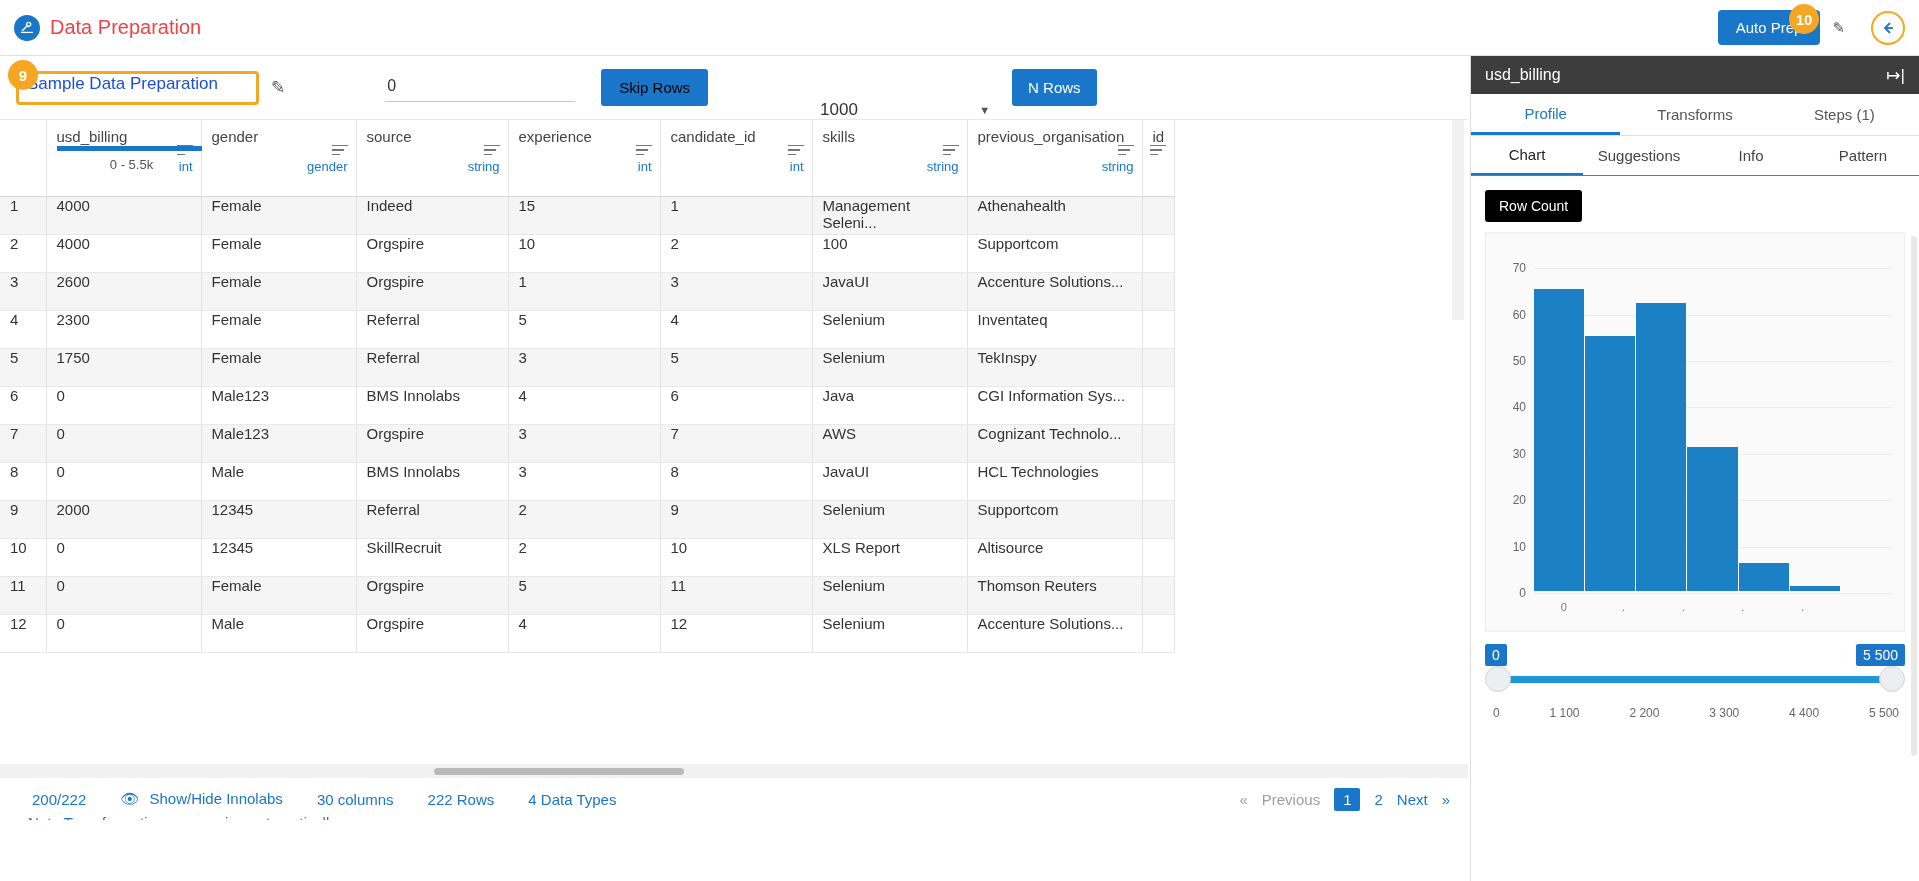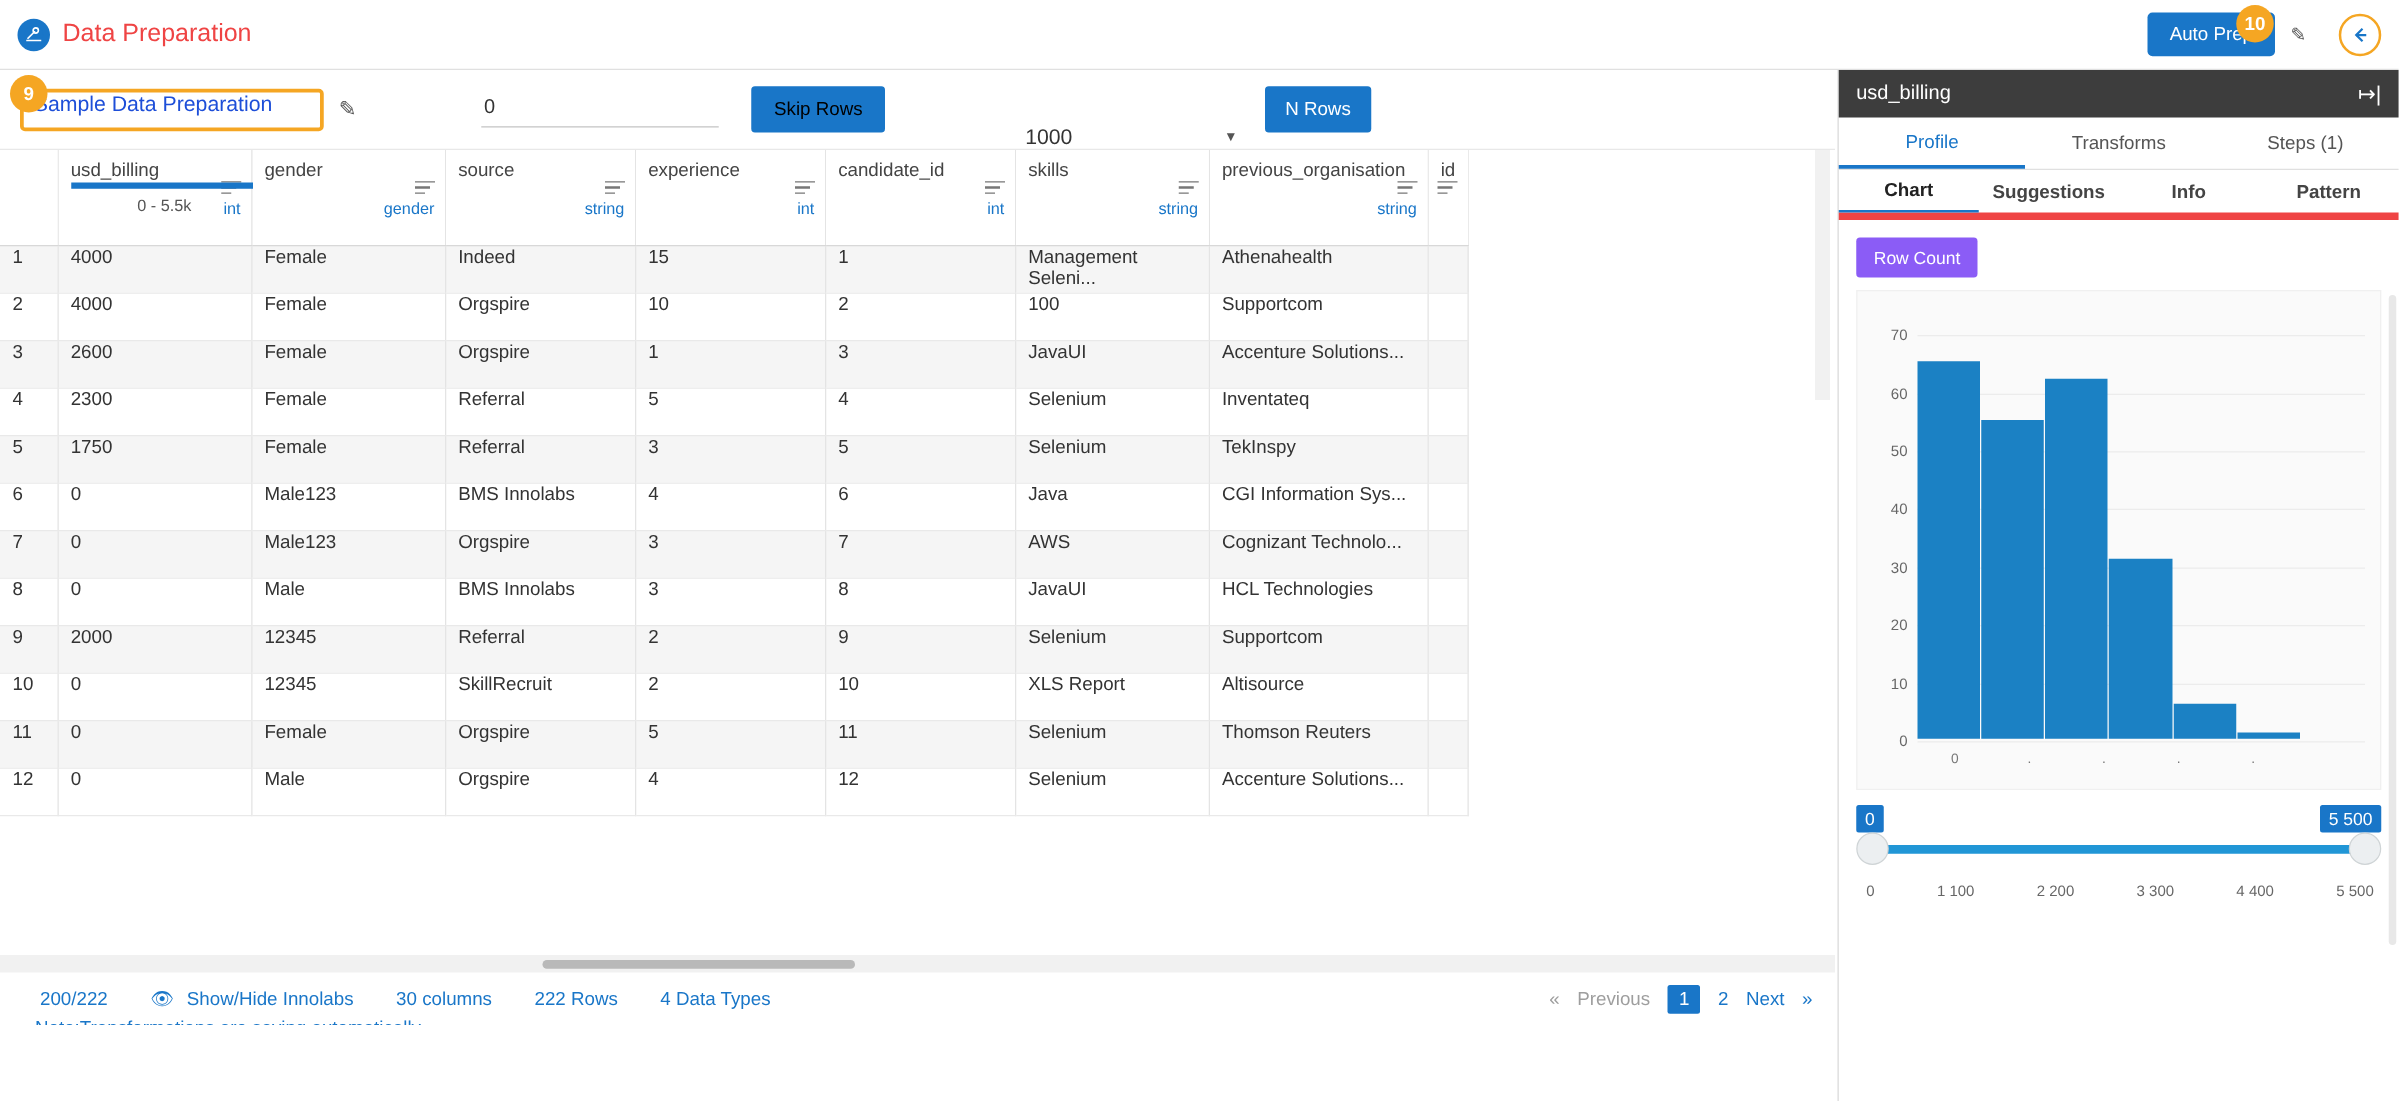--- a/index.html
+++ b/index.html
@@ -210,29 +210,29 @@
   }
   .rpanel-head .collapse { margin-left:auto; cursor:pointer; font-size:17px; }
   .rtabs {
     display:flex; border-bottom:1px solid #e0e0e0; height:42px;
   }
   .rtabs .rtab {
     flex:1; display:flex; align-items:center; justify-content:center;
     font-size:15px; color:#555; cursor:pointer;
   }
   .rtabs .rtab.active { color:#1976c8; border-bottom:3px solid #1976c8; font-weight:400;}
-  .rtabs2 { display:flex; height:40px; border-bottom:6px solid #ef4444;font-weight:bold; }
+  .rtabs2 { display:flex; height:40px; border-bottom:1px solid #ef4444; }
   .rtabs2 .rtab2 {
     flex:1; display:flex; align-items:center; justify-content:center;
     font-size:15px; color:#444; cursor:pointer;
   }
   .rtabs2 .rtab2.active { color:#222; border-bottom:2px solid #1976c8; }
   .rowcount-btn {
     margin:14px 0 10px 14px;
-    background:#8b5cf6; color:#fff; border:none; border-radius:3px;
+    background:#000000; color:#fff; border:none; border-radius:3px;
     font-size:14px; padding:8px 14px; cursor:pointer;
     font-family:"Liberation Sans", sans-serif;
     text-align:right;
   }
   .chart-box {
     position:relative;
     margin:0 14px;
     width:420px; height:400px;
     background:#fafafa;
     border:1px solid #f0f0f0;

